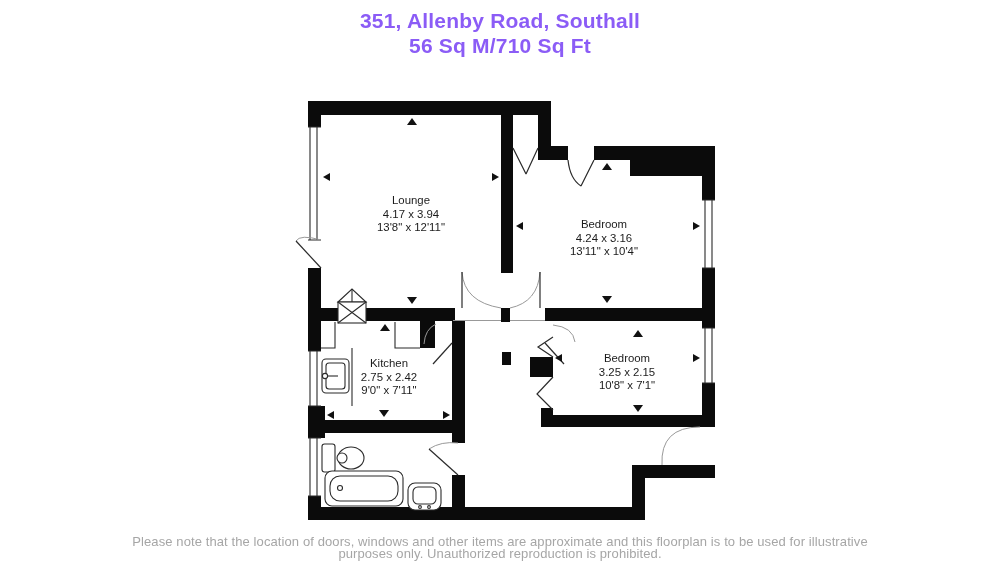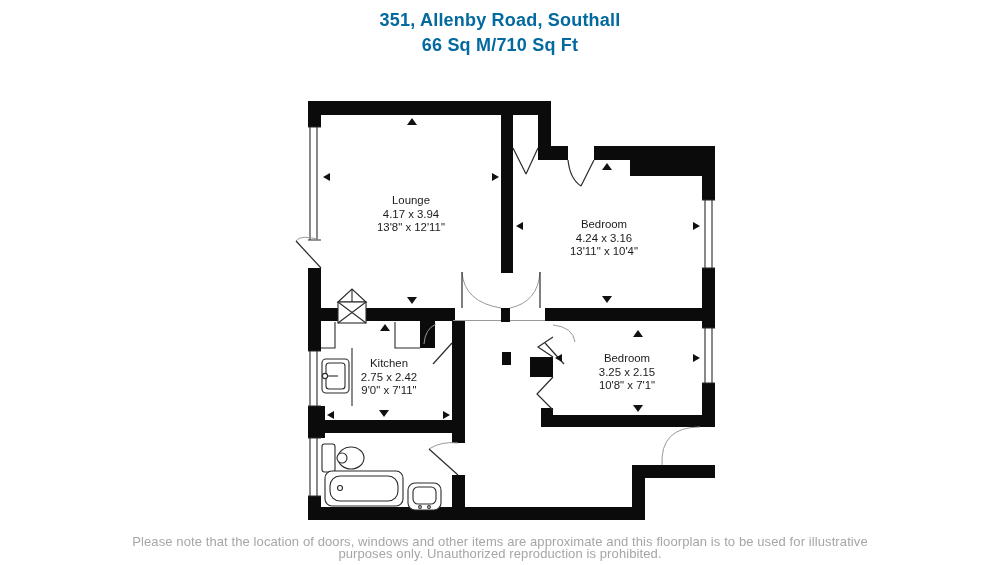--- a/index.html
+++ b/index.html
@@ -2,21 +2,21 @@
 <html><head>
 <meta charset="utf-8">
 <style>
   html,body{margin:0;padding:0;background:#ffffff;}
   .canvas{
     position:relative;width:1000px;height:565px;background:#ffffff;overflow:hidden;
     font-family:"Liberation Sans",sans-serif;
   }
   .title{
     position:absolute;top:8px;left:0;width:1000px;text-align:center;
-    color:#0369a1;font-weight:bold;font-size:18px;line-height:25px;letter-spacing:.2px;
+    color:#8b5cf6;font-weight:bold;font-size:21px;line-height:25px;letter-spacing:.2px;
   }
   .footer{
     position:absolute;top:536px;left:0;width:1000px;text-align:center;
     color:#a6a6a6;font-size:13px;line-height:11.5px;letter-spacing:.1px;
   }
   svg{position:absolute;top:0;left:0;}
   .room-name,.room-dim{
     font-family:"Liberation Sans",sans-serif;
     font-size:11.4px;fill:#1c1c1c;text-anchor:middle;
   }
@@ -25,21 +25,21 @@
   .leaf{stroke:#2b2b2b;stroke-width:1.2;fill:none;}
   .arc{stroke-width:1;fill:none;}
 </style>
 </head>
 <body>
 
 <div class="canvas">
 
   <div class="title">
     <div>351, Allenby Road, Southall</div>
-    <div>66 Sq M/710 Sq Ft</div>
+    <div>56 Sq M/710 Sq Ft</div>
   </div>
 
   <svg width="1000" height="565" viewBox="0 0 1000 565">
 
     <g fill="#0b0b0b">
       <rect x="308" y="101" width="243" height="14"></rect>
       <rect x="538" y="101" width="13" height="45"></rect>
       <rect x="538" y="146" width="30" height="14"></rect>
       <rect x="594" y="146" width="121" height="14"></rect>
       <rect x="630" y="160" width="85" height="16"></rect>

